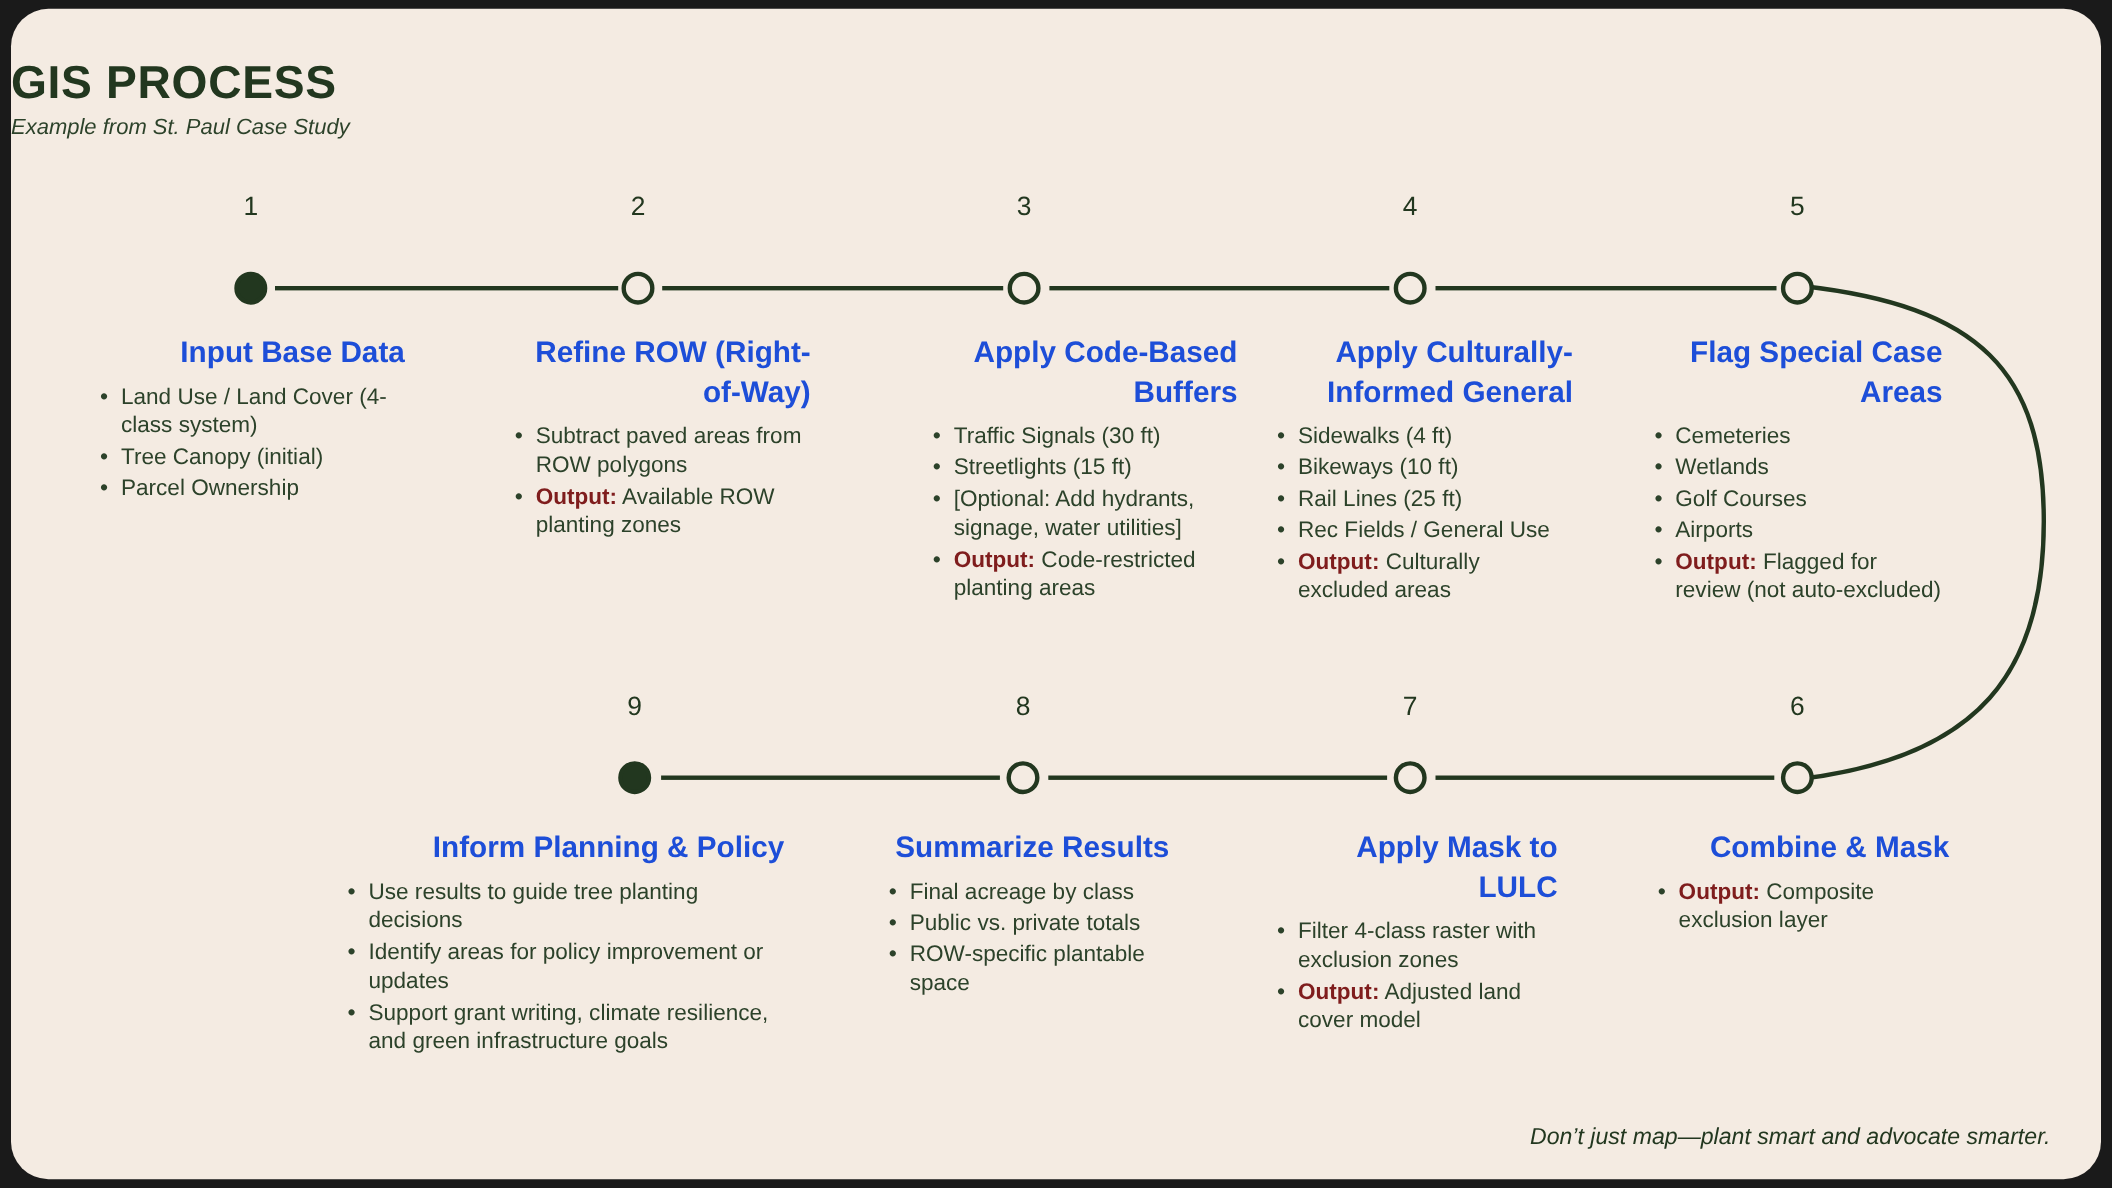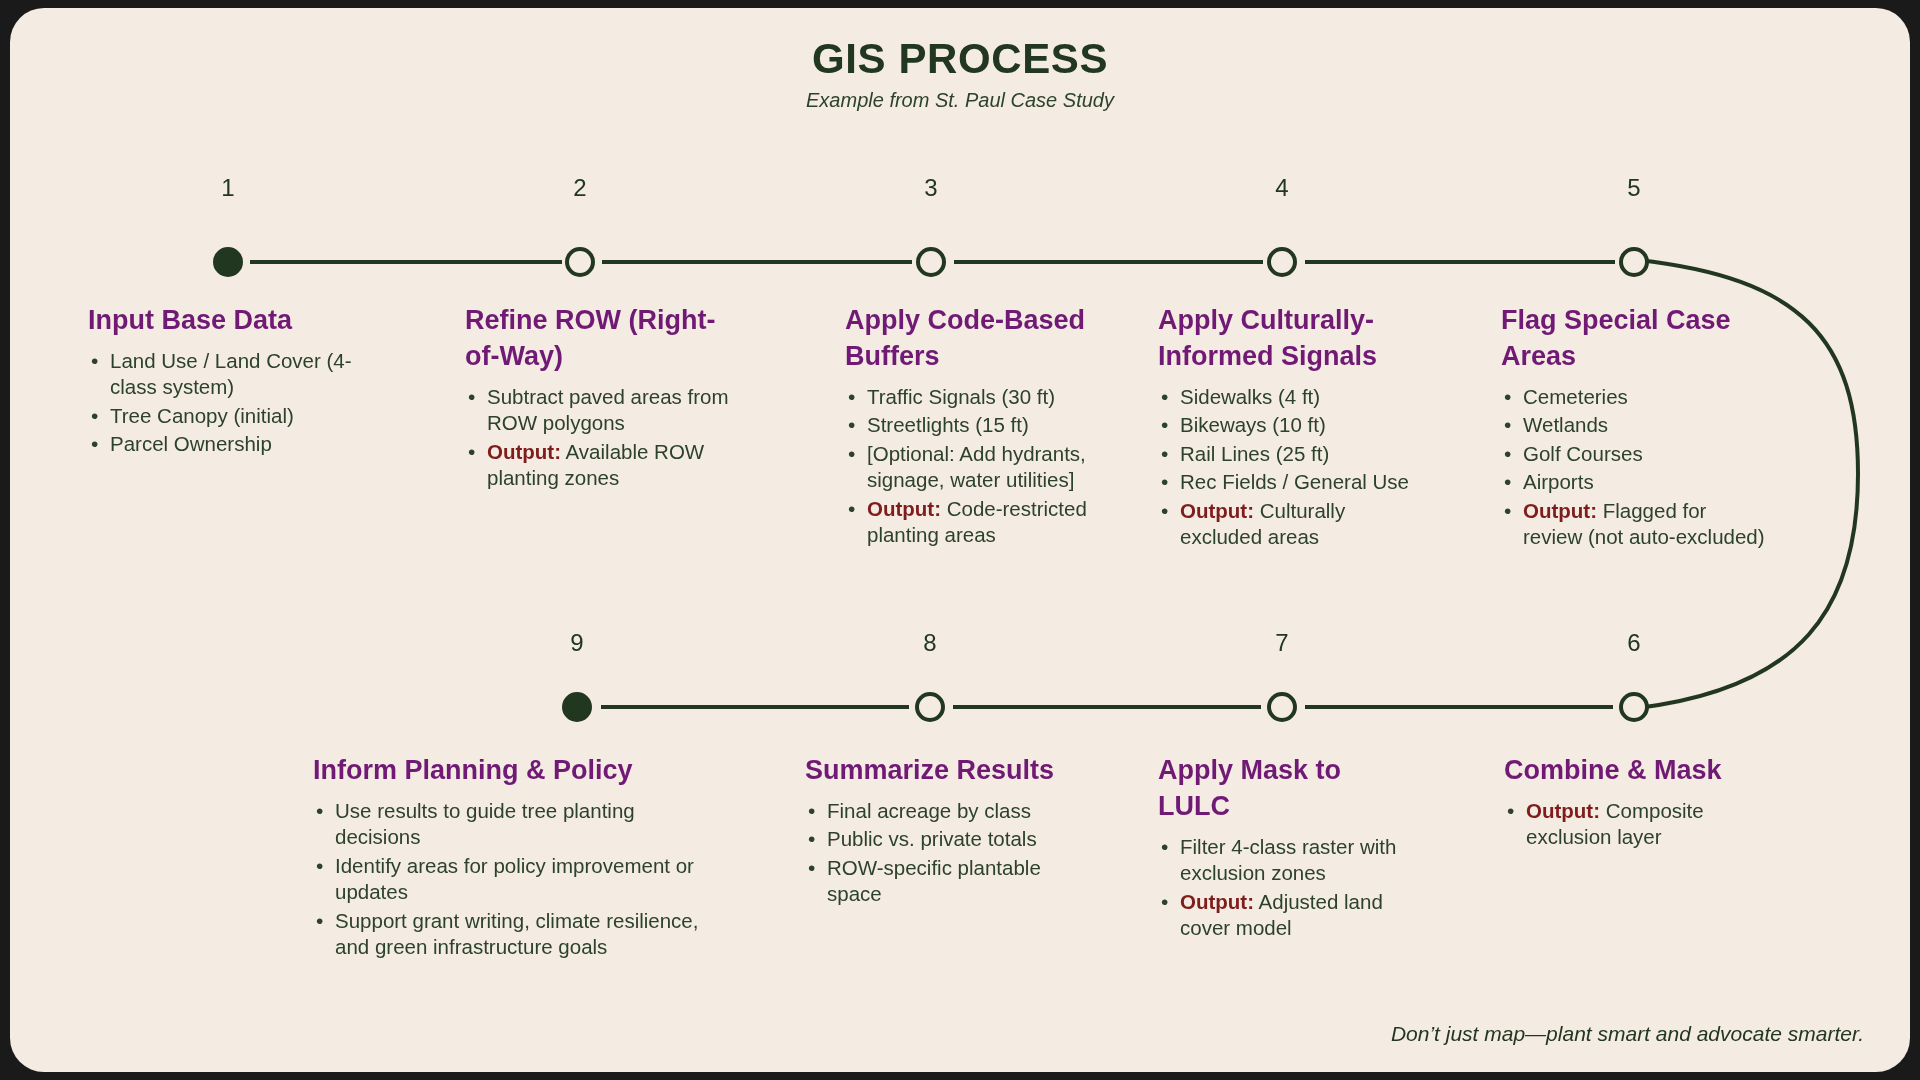--- a/index.html
+++ b/index.html
@@ -17,21 +17,21 @@
     padding:8px 10px;
   }
   #card{
     position:relative;
     width:100%; height:100%;
     background:#F4EBE2;
     border-radius:34px;
   }
 
   
-  .header{ padding-top:28px; text-align:center; }
+  .header{ padding-top:44px; text-align:left; }
   .title{
     font-size:42px; font-weight:bold; letter-spacing:0.6px;
     color:#22371F; line-height:1.1;
   }
   .subtitle{
     font-size:20px; font-style:italic; color:#2C422A;
     margin-top:7px;
   }
 
   
@@ -59,22 +59,22 @@
     position:absolute; height:4px; background:#22371F;
     transform:translateY(-50%);
   }
 
   
   .step{
     position:absolute;
     color:#2C422A;
   }
   .step h3{
-    font-size:27px; font-weight:bold; color:#701a75;
-    text-align:left; line-height:1.33; margin-bottom:9px;
+    font-size:27px; font-weight:bold; color:#1d4ed8;
+    text-align:right; line-height:1.33; margin-bottom:9px;
   }
   .step ul{ list-style:none; }
   .step li{
     position:relative;
     font-size:20.5px; line-height:1.29;
     padding-left:22px; margin-bottom:2px;
     color:#2C422A;
   }
   .step li::before{
     content:"\2022";
@@ -169,21 +169,21 @@
       <h3>Apply Code-Based Buffers</h3>
       <ul>
           <li>Traffic Signals (30 ft)</li>
           <li>Streetlights (15 ft)</li>
           <li>[Optional: Add hydrants, signage, water utilities]</li>
           <li><b>Output:</b> Code-restricted planting areas</li>
         </ul>
     </div>
 
     <div class="step" style="left:1148px; top:295px; width:272px;">
-      <h3>Apply Culturally-Informed Signals</h3>
+      <h3>Apply Culturally-Informed General</h3>
       <ul>
           <li>Sidewalks (4 ft)</li>
           <li>Bikeways (10 ft)</li>
           <li>Rail Lines (25 ft)</li>
           <li>Rec Fields / General Use</li>
           <li><b>Output:</b> Culturally excluded areas</li>
         </ul>
     </div>
 
     <div class="step" style="left:303px;  top:745px; width:400px;">

